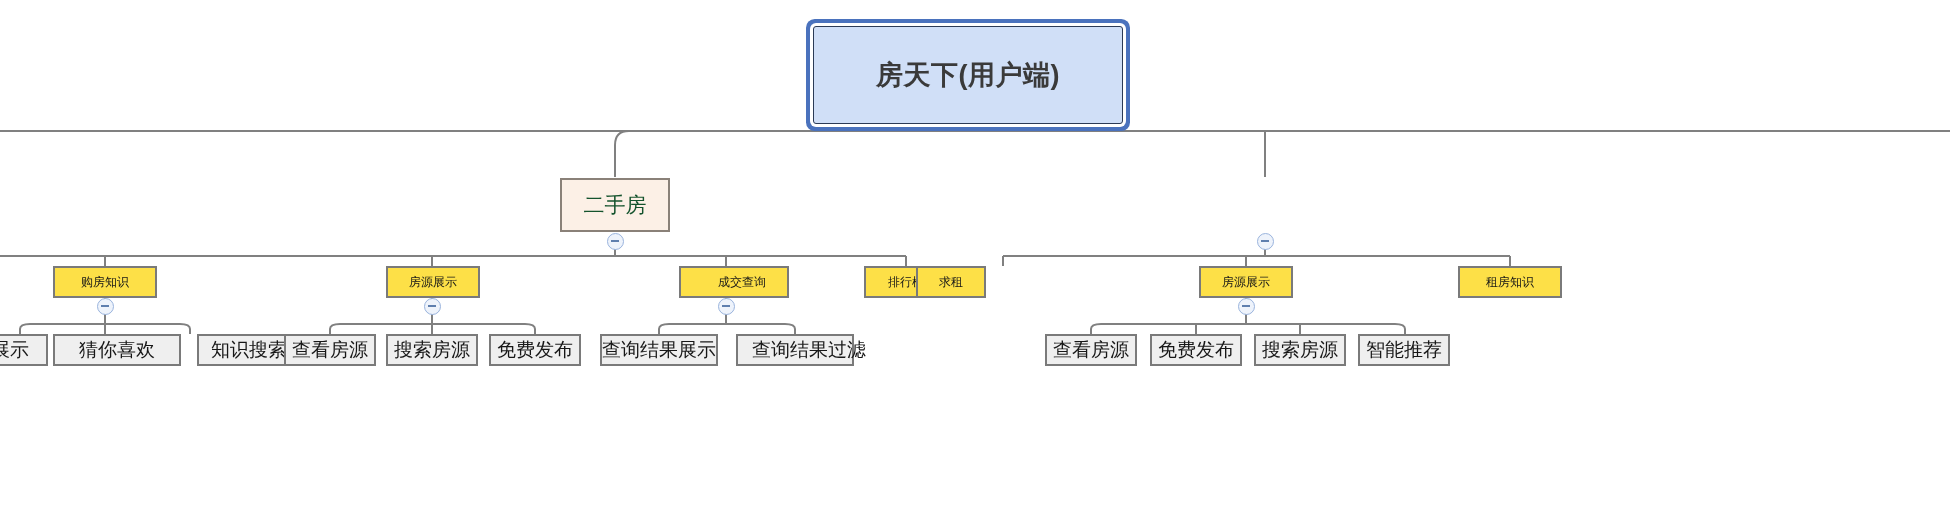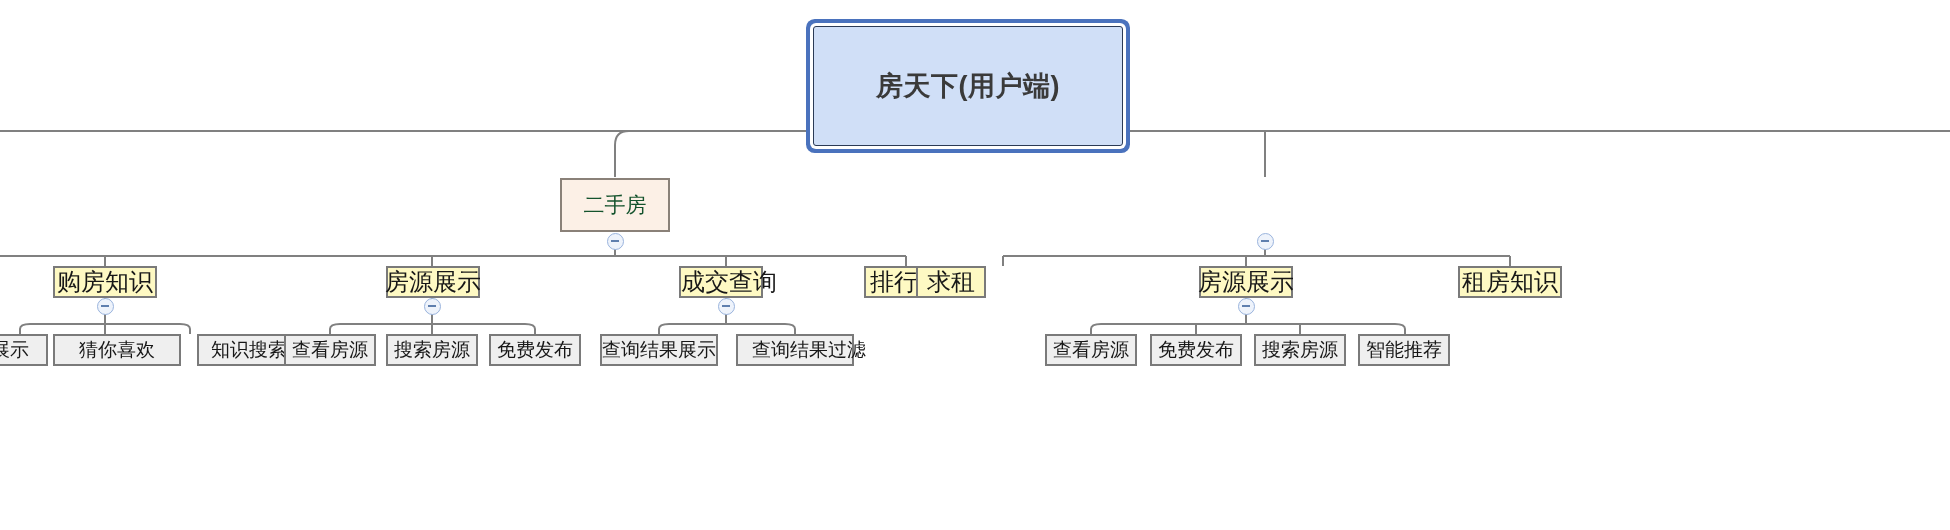--- a/index.html
+++ b/index.html
@@ -57,23 +57,23 @@
   
   .node.cat {
     background: #fcf0e6;
     border: 2px solid #8a8178;
     font-size: 21px;
     color: #14532d;
   }
 
   
   .node.sub {
-    background: #fef9c3;
+    background: #fde047;
     border: 2px solid #7a7a7a;
-    font-size: 24px;
+    font-size: 12px;
     color: #171717;
   }
   .node.leaf {
     background: #efefef;
     border: 2px solid #7a7a7a;
     font-size: 19px;
     color: #171717;
   }
 
   
@@ -141,21 +141,21 @@
       <path d="M 726 296 L 726 324"></path>
       <path d="M 659 334 L 659 329 Q 659 324 669 324 L 785 324 Q 795 324 795 329 L 795 334"></path>
 
       <path d="M 1246 296 L 1246 324"></path>
       <path d="M 1091 334 L 1091 329 Q 1091 324 1101 324 L 1395 324 Q 1405 324 1405 329 L 1405 334"></path>
       <path d="M 1196 324 L 1196 334"></path>
       <path d="M 1300 324 L 1300 334"></path>
     </g>
   </svg>
 
-  <div class="node root" style="left:813px; top:26px; width:310px; height:120px;">
+  <div class="node root" style="left:813px; top:26px; width:310px; height:98px;">
     <span>房天下(用户端)</span>
   </div>
 
   <div class="node cat" style="left:560px; top:178px; width:110px; height:54px;">
     <span>二手房</span>
   </div>
   <div class="badge" style="left:615px; top:241px;">
       <i></i>
     </div>
 
@@ -170,21 +170,21 @@
       <i></i>
     </div>
 
   <div class="node sub" style="left:386px; top:266px; width:94px; height:32px;">
     <span>房源展示</span>
   </div>
   <div class="badge" style="left:432px; top:306px;">
       <i></i>
     </div>
 
-  <div class="node sub" style="left:679px; top:266px; width:84px; height:32px;padding-left:16px;">
+  <div class="node sub" style="left:679px; top:266px; width:110px; height:32px;padding-left:16px;">
     <span>成交查询</span>
   </div>
   <div class="badge" style="left:726px; top:306px;">
       <i></i>
     </div>
 
   <div class="node sub" style="left:864px; top:266px; width:84px; height:32px;">
     <span>排行榜</span>
   </div>
 

